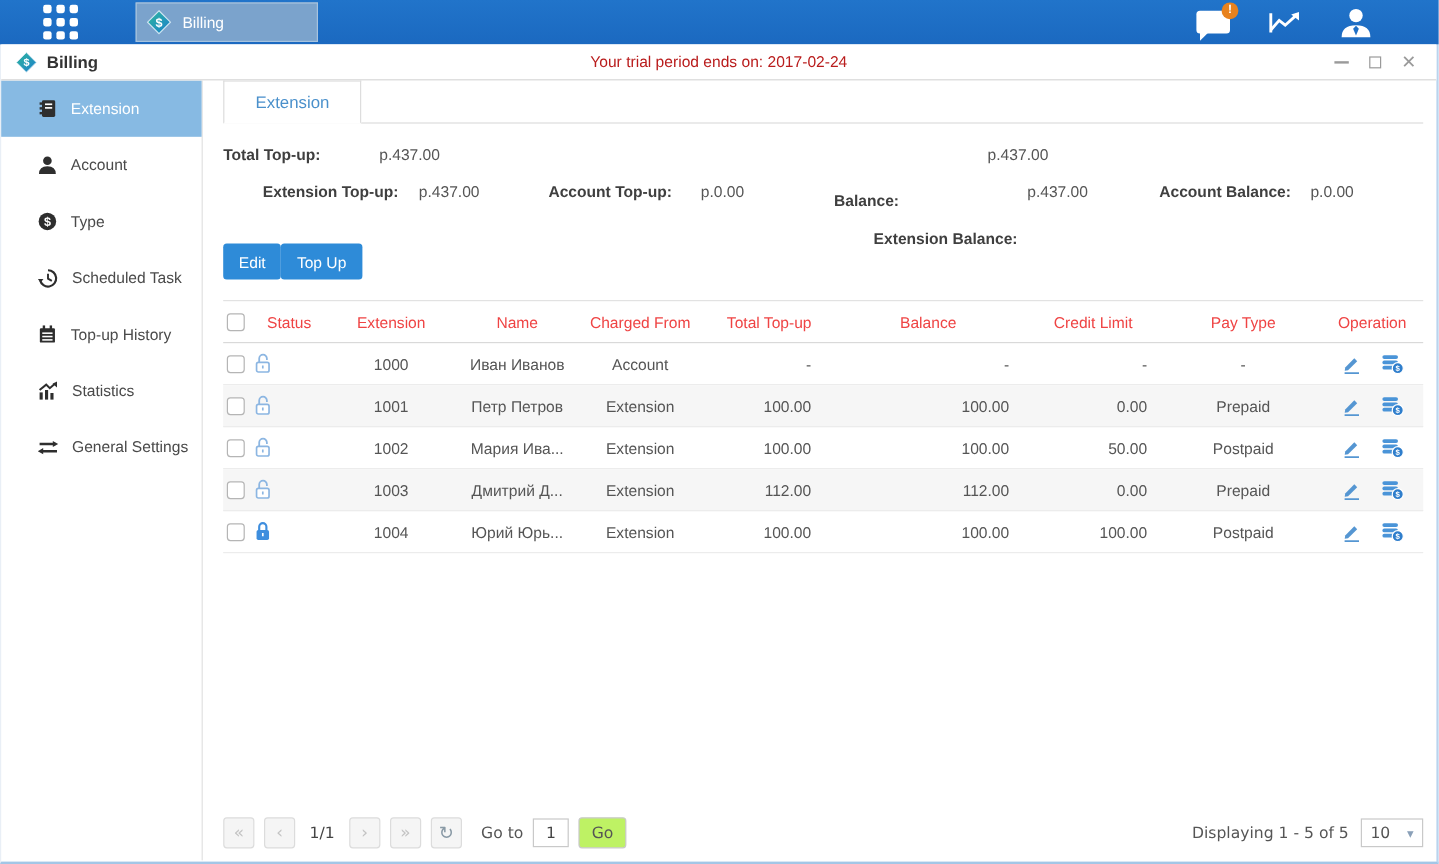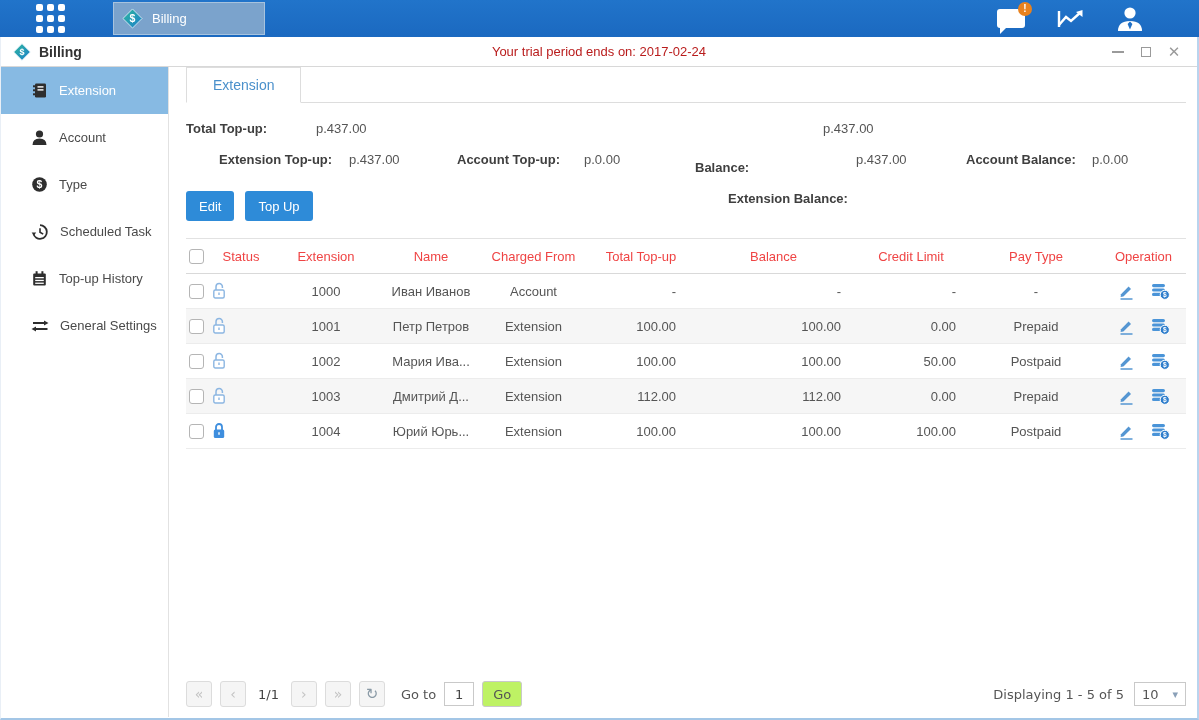--- a/index.html
+++ b/index.html
@@ -55,21 +55,21 @@
     background:#fff; color:#4a90cb; font-size:14px; cursor:pointer; }
 
   
   .summary { position:relative; height:76px; margin-top:2px;text-decoration:underline; }
   .summary span { position:absolute; white-space:nowrap; }
   .summary .lbl { font-weight:bold; color:#3f3f3f; }
   .r1 { top:16px; } .r2 { top:47px;padding-left:33px; }
   .p0 { left:0; } .p1 { left:130px; } .p2 { left:238px; } .p3 { left:365px; }
   .p4 { left:509px;margin-top:39px; } .p5 { left:637px; } .p6 { left:747px; } .p7 { left:873px; }
 
-  .btn-row { margin-top:10px; display:flex; gap:11px; }
+  .btn-row { margin-top:22px; display:flex; }
   .btn { background:#2e8bd8; color:#fff; font-size:13px; height:30px; padding:0 13px;
     border:none; border-radius:3px; cursor:pointer; font-family:inherit; }
 
   
   .table { margin-top:17px; }
   .thead, .trow { display:grid;
     grid-template-columns:25px 60px 110px 100px 105px 110px 155px 120px 130px 85px;
     align-items:center; }
   .thead { height:36px; border-top:1px solid #e2e2e2; border-bottom:1px solid #d9d9d9; color:#ef4444; }
   .trow { height:35px; border-bottom:1px solid #ececec; }
@@ -217,20 +217,30 @@
           <rect x="2.2" y="3.5" width="12.6" height="12" rx="1" fill="#2e2e2e"></rect>
           <rect x="4.6" y="1.2" width="2" height="3.6" fill="#2e2e2e"></rect>
           <rect x="10.4" y="1.2" width="2" height="3.6" fill="#2e2e2e"></rect>
           <rect x="4.2" y="7" width="8.6" height="1.3" fill="#fff"></rect>
           <rect x="4.2" y="9.8" width="8.6" height="1.3" fill="#fff"></rect>
           <rect x="4.2" y="12.6" width="8.6" height="1.3" fill="#fff"></rect>
         </svg>
         <span>Top-up History</span>
       </div>
       <div class="side-item">
+        <svg width="18" height="17" viewBox="0 0 18 17">
+          <rect x="2" y="10" width="2.6" height="6" fill="#2e2e2e"></rect>
+          <rect x="6.5" y="8" width="2.6" height="8" fill="#2e2e2e"></rect>
+          <rect x="11" y="10.5" width="2.6" height="5.5" fill="#2e2e2e"></rect>
+          <polyline points="2,8 7.5,3.5 10.5,6.5 15,2.5" stroke="#2e2e2e" stroke-width="1.7" fill="none"></polyline>
+          <polygon points="16.5,1 16.5,6 12.8,2.8" fill="#2e2e2e"></polygon>
+        </svg>
+        <span>Statistics</span>
+      </div>
+      <div class="side-item">
         <svg width="18" height="16" viewBox="0 0 18 16">
           <path d="M2 5 h13" stroke="#2e2e2e" stroke-width="2"></path>
           <polygon points="17.5,5 13,2.4 13,7.6" fill="#2e2e2e"></polygon>
           <path d="M3.5 11 h13" stroke="#2e2e2e" stroke-width="2"></path>
           <polygon points="0.5,11 5,8.4 5,13.6" fill="#2e2e2e"></polygon>
         </svg>
         <span>General Settings</span>
       </div>
     </div>
 

